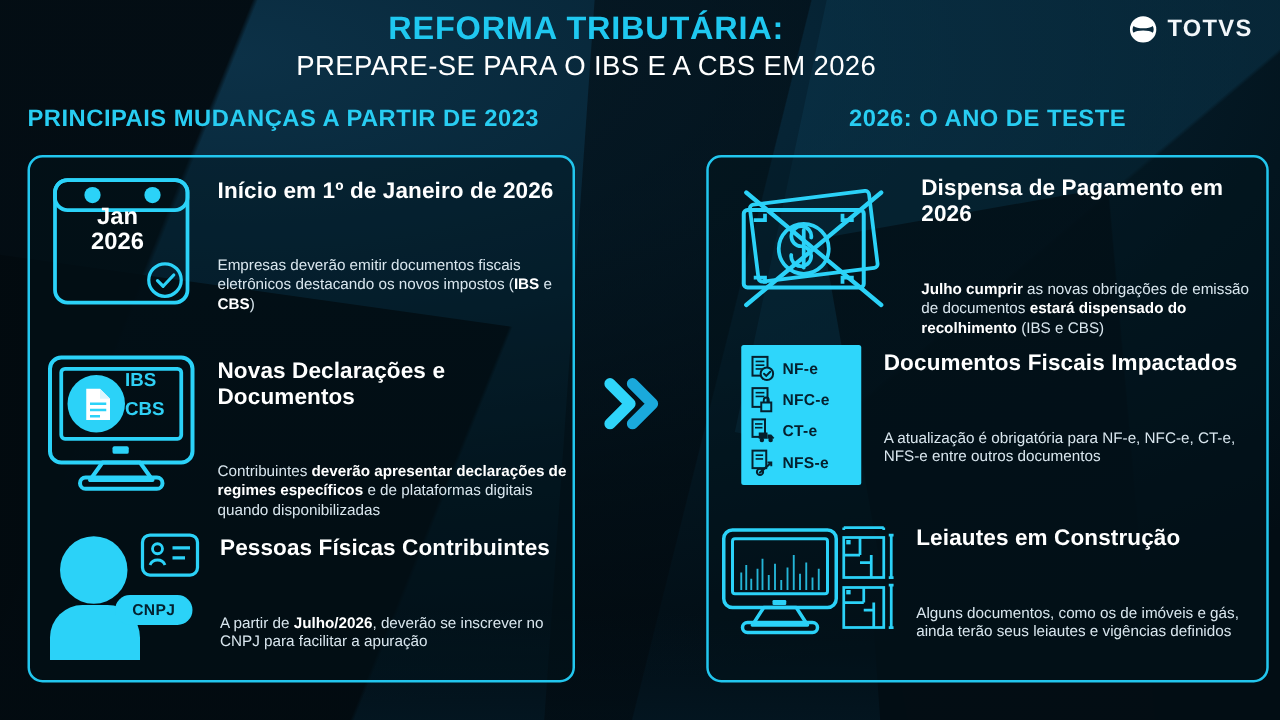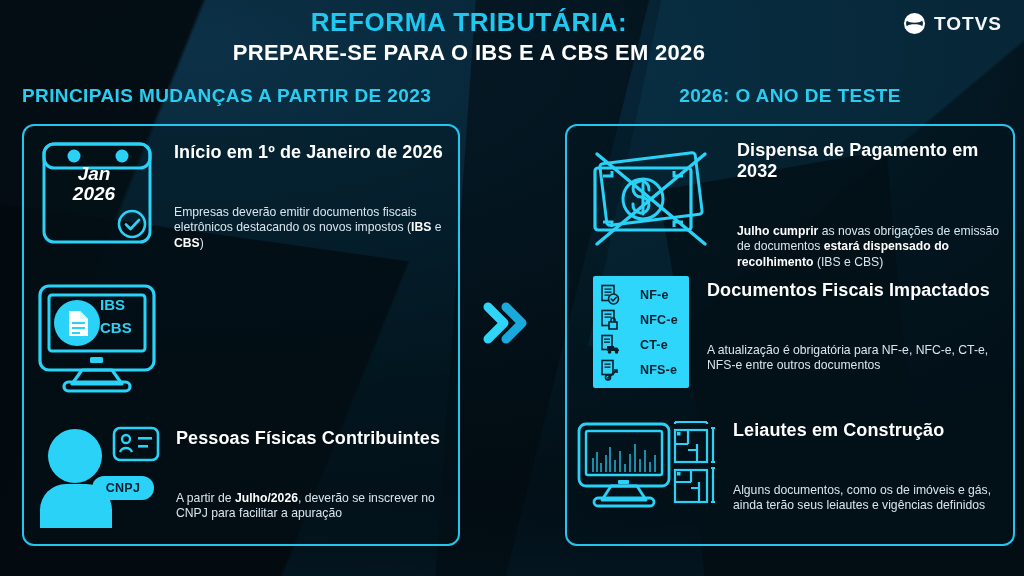--- a/index.html
+++ b/index.html
@@ -48,21 +48,21 @@
     transform:rotate(-4deg);
   }
 
   
   .header{ position:absolute; left:0; top:8px; width:938px; text-align:center; z-index:5;}
   .title1{
     font-size:26px; font-weight:bold; letter-spacing:.6px;
     color:#1FC8F0; line-height:1.12;
   }
   .title2{
-    font-size:22px; font-weight:bold; letter-spacing:.3px;
+    font-size:22px; font-weight:normal; letter-spacing:.3px;
     color:#FFFFFF; line-height:1.2; margin-top:3px;
   }
   .logo{
     position:absolute; right:22px; top:12px; display:flex; align-items:center; gap:8px; z-index:6;
   }
   .logo-mark{ width:23px; height:23px; display:block; }
   .logo-text{ color:#F2F7FA; font-size:19px; font-weight:bold; letter-spacing:1px;}
 
   
   .sec-h{
@@ -127,21 +127,21 @@
   .cnpj{
     position:absolute; left:62px; top:52px; width:62px; height:24px;
     background:#2BD2F8; border-radius:12px; color:#04212F;
     font-weight:bold; font-size:12.5px; display:flex; align-items:center; justify-content:center;
     letter-spacing:.3px;
   }
   
   .docblock{
     width:96px; background:#2ED6FB; border-radius:2px; padding:6px 6px 6px 6px;
   }
-  .docrow{ display:flex; align-items:center; height:25px;gap:14px; }
+  .docrow{ display:flex; align-items:center; height:25px; }
   .docrow span.lbl{
     color:#05202E; font-weight:bold; font-size:12.5px; margin-left:5px; letter-spacing:.2px;
   }
   svg{ display:block; }
 </style>
 </head>
 <body>
 
 <div class="stage">
   <div class="swoosh sw1"></div>
@@ -164,21 +164,21 @@
     <span class="logo-text">TOTVS</span>
   </div>
 
   <div class="sec-h sec-left">PRINCIPAIS MUDANÇAS A PARTIR DE  2023</div>
   <div class="sec-h sec-right">2026: O ANO DE TESTE</div>
 
   <div class="col col-left">
     <div class="panel"></div>
 
     <div class="card L1">
-      <div class="icon-wrap" style="width:126px;height:110px;position:relative;font-style:italic;">
+      <div class="icon-wrap" style="width:126px;height:110px;position:relative;">
         <svg width="126" height="110" viewBox="0 0 126 110">
           <rect x="10" y="6" width="106" height="98" rx="10" fill="none" stroke="#2BD2F8" stroke-width="3"></rect>
           <rect x="10" y="6" width="106" height="24" rx="10" fill="none" stroke="#2BD2F8" stroke-width="3"></rect>
           <circle cx="40" cy="18" r="6.5" fill="#2BD2F8"></circle>
           <circle cx="88" cy="18" r="6.5" fill="#2BD2F8"></circle>
           <circle cx="98" cy="86" r="13" fill="none" stroke="#2BD2F8" stroke-width="2.6"></circle>
           <path d="M92 86.5l4.5 4.5 8.5-9" fill="none" stroke="#2BD2F8" stroke-width="2.6" stroke-linecap="round" stroke-linejoin="round"></path>
         </svg>
         <div class="cal-txt">
           <div>Jan</div>
@@ -204,20 +204,24 @@
           <path d="M46 29v8h8" fill="#DCF6FE"></path>
           <rect x="38" y="40" width="13" height="2" fill="#2BD2F8"></rect>
           <rect x="38" y="45" width="13" height="2" fill="#2BD2F8"></rect>
           <rect x="38" y="50" width="8" height="2" fill="#2BD2F8"></rect>
         </svg>
         <div class="mon-lbl">
           <div>IBS</div>
           <div>CBS</div>
         </div>
       </div>
+      <div class="txt">
+        <div class="c-title">Novas Declarações e Documentos</div>
+        <div class="c-body">Contribuintes <b>deverão apresentar declarações de regimes específicos</b> e de plataformas digitais quando disponibilizadas</div>
+      </div>
     </div>
 
     <div class="card L3">
       <div class="icon-wrap" style="width:132px;height:104px;position:relative;">
         <svg width="132" height="104" viewBox="0 0 132 104">
           <circle cx="45" cy="32" r="27" fill="#2BD2F8"></circle>
           <path d="M10 104 v-18 a26 26 0 0 1 26 -26 h20 a26 26 0 0 1 26 26 v18z" fill="#2BD2F8"></path>
           <rect x="84" y="4" width="44" height="32" rx="6" fill="none" stroke="#2BD2F8" stroke-width="2.6"></rect>
           <circle cx="96" cy="15" r="4" fill="none" stroke="#2BD2F8" stroke-width="2.3"></circle>
           <path d="M90 28a6.5 6.5 0 0 1 12 0" fill="none" stroke="#2BD2F8" stroke-width="2.3"></path>
@@ -253,21 +257,21 @@
           <path d="M24 86h9v5" fill="none" stroke="#2BD2F8" stroke-width="3"></path>
           <path d="M104 86h-9v5" fill="none" stroke="#2BD2F8" stroke-width="3"></path>
           <circle cx="64" cy="63" r="20" fill="none" stroke="#2BD2F8" stroke-width="3"></circle>
           <path d="M70 54a8 8 0 1 0 -8 7 8 8 0 1 1 -8 7" fill="none" stroke="#2BD2F8" stroke-width="3" stroke-linecap="round"></path>
           <path d="M64 48v30" stroke="#2BD2F8" stroke-width="3" stroke-linecap="round"></path>
           <path d="M18 18 L126 108" stroke="#2BD2F8" stroke-width="3.4" stroke-linecap="round"></path>
           <path d="M126 18 L18 108" stroke="#2BD2F8" stroke-width="3.4" stroke-linecap="round"></path>
         </svg>
       </div>
       <div class="txt">
-        <div class="c-title">Dispensa de Pagamento em 2032</div>
+        <div class="c-title">Dispensa de Pagamento em 2026</div>
         <div class="c-body"><b>Julho cumprir</b> as novas obrigações de emissão de documentos <b>estará dispensado do recolhimento</b> (IBS e CBS)</div>
       </div>
     </div>
 
     <div class="card R2">
       <div class="icon-wrap">
         <div class="docblock">
           <div class="docrow">
             <svg width="22" height="22" viewBox="0 0 22 22">
               <rect x="3" y="1.5" width="12" height="15" fill="none" stroke="#05202E" stroke-width="1.6"></rect>

